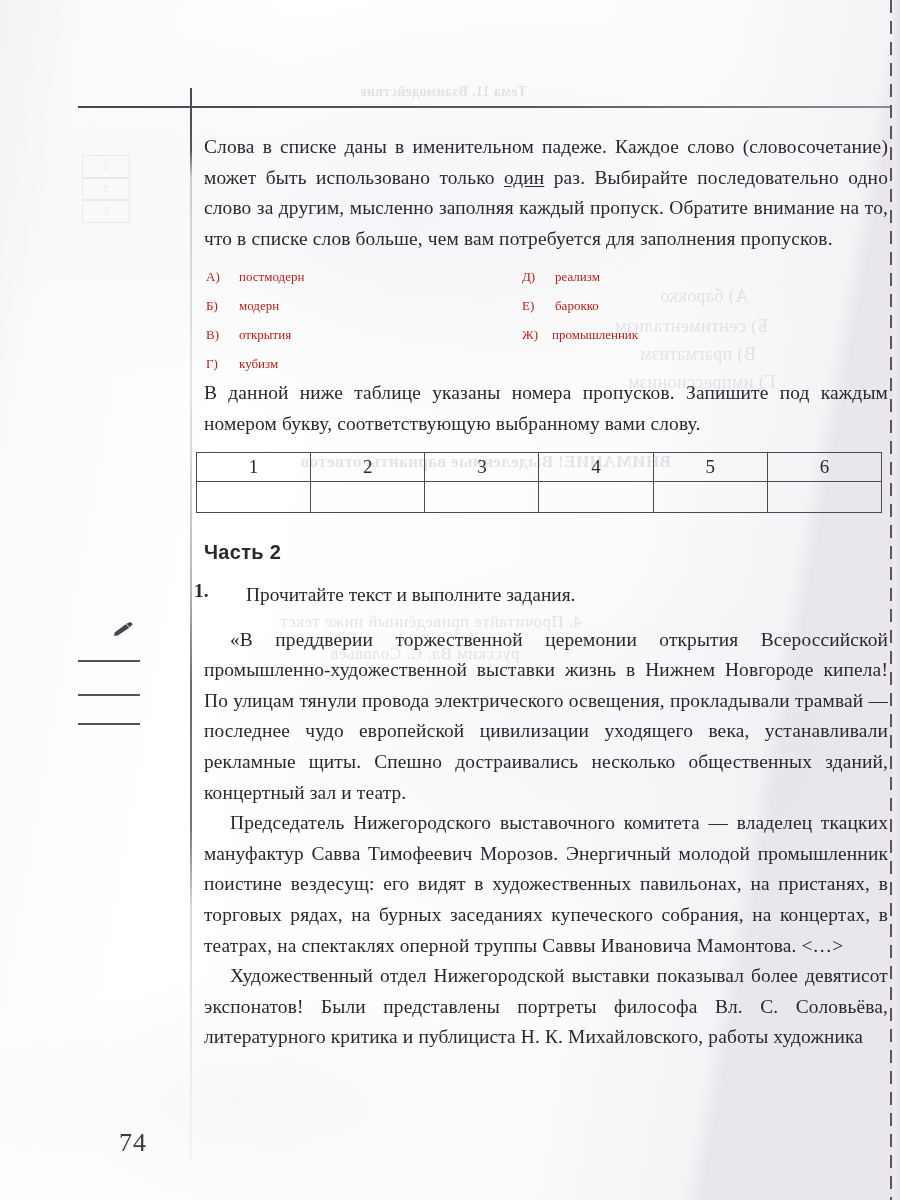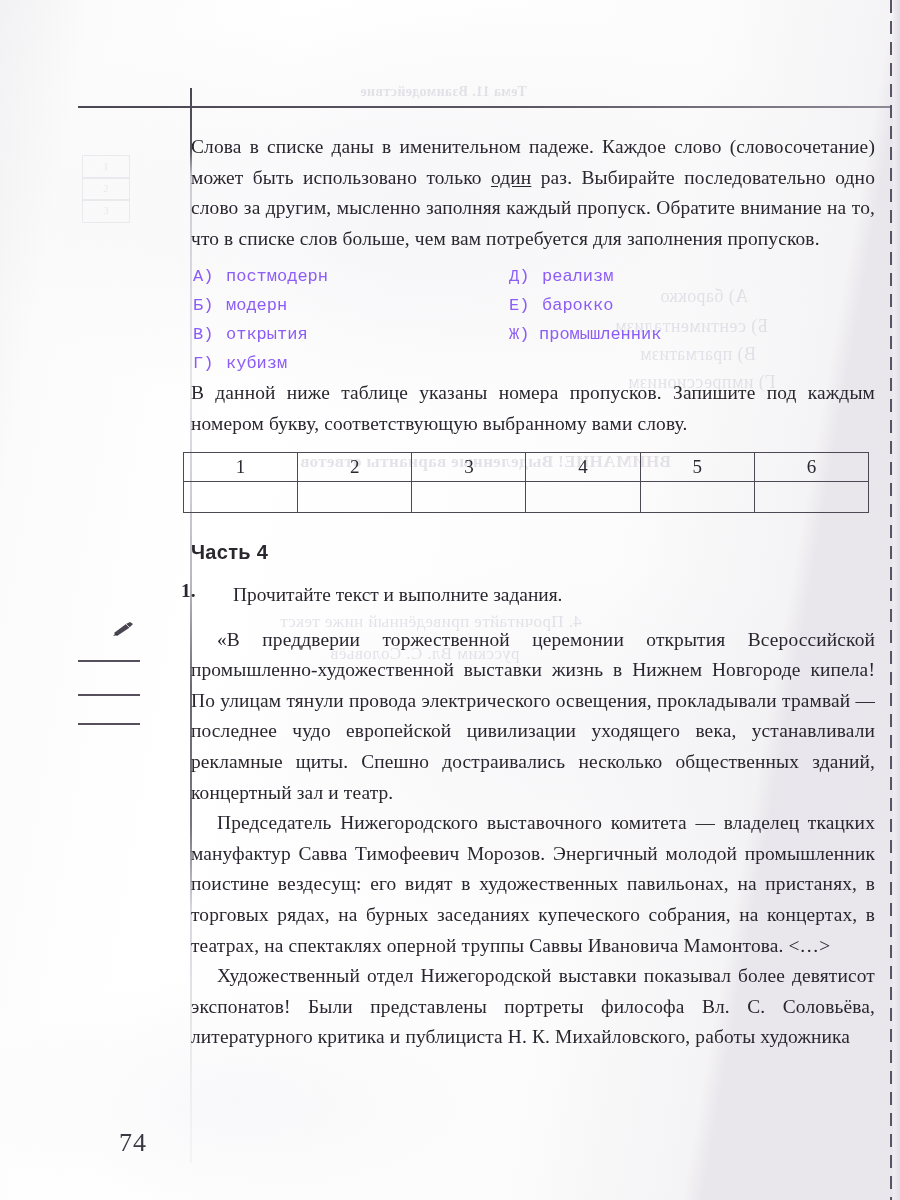--- a/index.html
+++ b/index.html
@@ -118,21 +118,21 @@
     left: 78px;
     top: 106px;
     width: 812px;
     height: 2px;
     background: linear-gradient(to right, #4b4653, #5d5764 55%, #8d8894);
   }
 
   
   #column {
     position: absolute;
-    left: 191px;
+    left: 204px;
     top: 132px;
     width: 684px;
   }
   p.body {
     margin: 0;
     font-size: 19.4px;
     line-height: 30.6px;
     text-align: justify;
     text-justify: inter-word;
     color: #2a262f;
@@ -142,25 +142,24 @@
   .u { text-decoration: underline; text-underline-offset: 2px; }
 
   
   #options {
     position: relative;
     margin-top: 6px;
     height: 118px;
   }
   .opt {
     position: absolute;
-    font-size: 17px;
+    font-size: 13px;
     line-height: 29.4px;
-    color: #8b5cf6;
+    color: #b91c1c;
     white-space: nowrap;
-    font-family: Liberation Mono, monospace;
   }
   .opt .lab {
     display: inline-block;
     min-width: 33px;
   }
   .opt .lab.tight { min-width: 30px; }
 
   
   #answer-table {
     margin-top: 12px;
@@ -321,21 +320,21 @@
         <td></td>
         <td></td>
         <td></td>
         <td></td>
         <td></td>
         <td></td>
       </tr>
     </tbody>
       </table>
 
-    <div id="part-heading">Часть 4</div>
+    <div id="part-heading">Часть 2</div>
 
     <div id="task-1">
       <span id="task-num">1.</span>
       <div id="task-text">Прочитайте текст и выполните задания.</div>
     </div>
 
     <div id="passage">
       <p class="body indent">«В преддверии торжественной церемонии открытия Всероссийской промышленно-художественной выставки жизнь в Нижнем Новгороде кипела! По улицам тянули провода электрического освещения, прокладывали трамвай — последнее чудо европейской цивилизации уходящего века, устанавливали рекламные щиты. Спешно достраивались несколько общественных зданий, концертный зал и театр.</p>
       <p class="body indent">Председатель Нижегородского выставочного комитета — владелец ткацких мануфактур Савва Тимофеевич Морозов. Энергичный молодой промышленник поистине вездесущ: его видят в художественных павильонах, на пристанях, в торговых рядах, на бурных заседаниях купеческого собрания, на концертах, в театрах, на спектаклях оперной труппы Саввы Ивановича Мамонтова. &lt;…&gt;</p>
       <p class="body indent">Художественный отдел Нижегородской выставки показывал более девятисот экспонатов! Были представлены портреты философа Вл. С. Соловьёва, литературного критика и публициста Н. К. Михайловского, работы художника</p>

